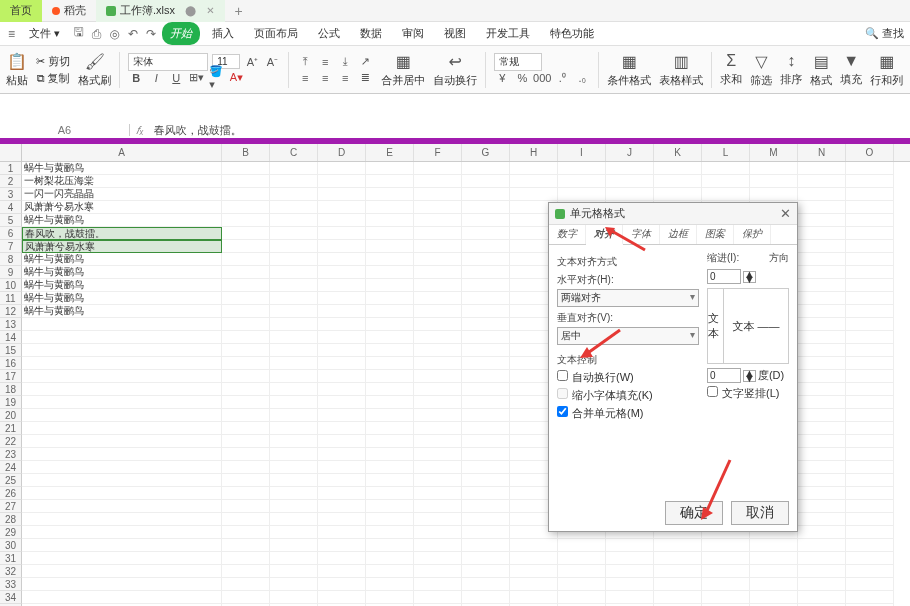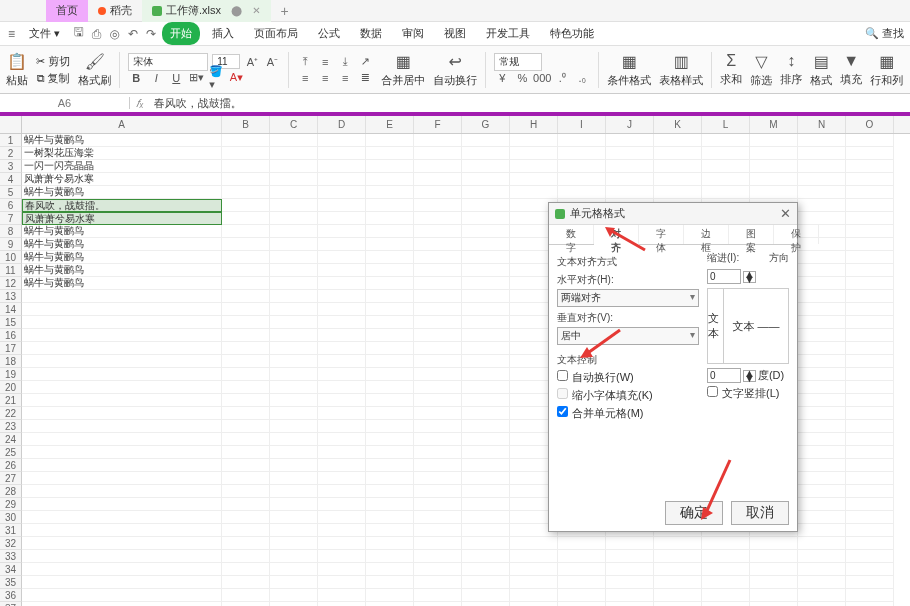--- a/index.html
+++ b/index.html
@@ -1,41 +1,41 @@
 <!DOCTYPE html>
 <html><head>
 <meta charset="utf-8">
 <style>
 *{margin:0;padding:0;box-sizing:border-box;font-family:"Microsoft YaHei",Arial,sans-serif;font-size:11px;color:#333;}
 body{background:#fff;width:910px;height:606px;overflow:hidden;position:relative;}
 
 .title-tabs{height:22px;background:#f5f5f5;display:flex;align-items:center;border-bottom:1px solid #e0e0e0;}
 .tab{padding:0 10px;height:22px;display:flex;align-items:center;gap:4px;cursor:pointer;}
 .tab.active{background:#e8f5e9;}
-.tab.home{background:#f0abfc;margin-left:46px;}
+.tab.home{background:#bef264;}
 .tab .dot{width:8px;height:8px;border-radius:50%;}
 .tab .sq{width:10px;height:10px;background:#4caf50;border-radius:2px;}
 .tab .x{color:#999;font-size:10px;margin-left:6px;}
 .newtab{padding:0 10px;color:#888;font-size:14px;}
 
 .menubar{height:24px;display:flex;align-items:center;padding:0 6px;gap:4px;border-bottom:1px solid #e0e0e0;}
 .menubar .mitem{padding:4px 8px;cursor:pointer;border-radius:3px;}
-.menubar .mitem.active{background:#22b14c;color:#fff;border-radius:10px;}
+.menubar .mitem.active{background:#22b14c;color:#fff;border-radius:10px;font-style:italic;}
 .menubar .icon-sm{font-size:12px;color:#666;padding:0 2px;}
 .search{margin-left:auto;display:flex;align-items:center;gap:3px;color:#666;}
 
 .ribbon{height:48px;display:flex;align-items:center;padding:2px 6px;gap:8px;border-bottom:1px solid #ccc;background:#fafafa;}
 .rgrp{display:flex;flex-direction:column;align-items:center;gap:2px;font-size:10px;color:#555;}
 .rgrp .ic{font-size:16px;color:#555;}
 .rgrp.row{flex-direction:row;gap:4px;}
 .fontsel{border:1px solid #ccc;padding:1px 4px;background:#fff;font-size:10px;}
 .tinybtn{width:16px;height:16px;display:flex;align-items:center;justify-content:center;border:1px solid transparent;font-size:11px;color:#555;}
 .vline{width:1px;height:36px;background:#ddd;}
 
-.fbar{height:22px;display:flex;align-items:center;border-bottom:4px solid #a21caf;}
+.fbar{height:22px;display:flex;align-items:center;border-bottom:6px solid #a21caf;margin-top:28px;}
 .namebox{width:130px;border-right:1px solid #ccc;padding:0 6px;color:#777;text-align:center;}
 .fx{padding:0 6px;color:#888;font-style:italic;}
 .fval{padding:0 4px;color:#444;}
 
 .grid{position:relative;height:490px;overflow:hidden;}
 .colhdrs{display:flex;height:18px;background:#f5f5f5;border-bottom:1px solid #ccc;}
 .rowhdr{width:22px;background:#f5f5f5;border-right:1px solid #ccc;border-bottom:1px solid #e0e0e0;text-align:center;font-size:10px;color:#666;line-height:13px;}
 .corner{width:22px;height:18px;background:#f5f5f5;border-right:1px solid #ccc;border-bottom:1px solid #ccc;}
 .colh{border-right:1px solid #e0e0e0;text-align:center;font-size:10px;color:#666;line-height:18px;}
 .rows{}
@@ -43,21 +43,21 @@
 .cell{border-right:1px solid #eee;border-bottom:1px solid #eee;padding:0 2px;font-size:10px;line-height:12px;overflow:hidden;white-space:nowrap;}
 .cA{width:200px;} .cOther{width:48px;}
 .colh.colA{width:200px;} .colh.narrow{width:48px;}
 .sel{background:#d9e8d9;border:1px solid #3a8f3a;}
 
 .dialog{position:absolute;left:548px;top:202px;width:250px;height:330px;background:#fff;border:1px solid #999;box-shadow:2px 2px 8px rgba(0,0,0,0.3);}
 .dlg-title{height:22px;background:#f5f5f5;display:flex;align-items:center;padding:0 6px;border-bottom:1px solid #ddd;}
 .dlg-title .sq{width:10px;height:10px;background:#4caf50;border-radius:2px;margin-right:5px;}
 .dlg-close{margin-left:auto;cursor:pointer;color:#666;font-size:13px;}
 .dlg-tabs{display:flex;height:20px;border-bottom:1px solid #ccc;}
-.dlg-tab{padding:2px 17px;font-size:10px;color:#555;cursor:pointer;border-right:1px solid #eee;}
+.dlg-tab{padding:2px 8px;font-size:10px;color:#555;cursor:pointer;border-right:1px solid #eee;font-style:italic;}
 .dlg-tab.active{background:#fff;border-bottom:2px solid #fff;margin-bottom:-1px;font-weight:bold;}
 .dlg-body{padding:6px 8px;display:flex;gap:8px;height:260px;}
 .dlg-left{flex:1;}
 .dlg-right{width:82px;}
 .lbl{font-size:10px;color:#444;margin:4px 0 2px;}
 .sel-dd{width:100%;border:1px solid #aaa;background:#f8f8f8;font-size:10px;padding:1px 3px;position:relative;}
 .sel-dd::after{content:"▾";position:absolute;right:3px;color:#777;}
 .chk{display:flex;align-items:flex-start;gap:4px;font-size:10px;margin:3px 0;}
 .chk input{width:11px;height:11px;}
 .chk.dis{color:#bbb;}

